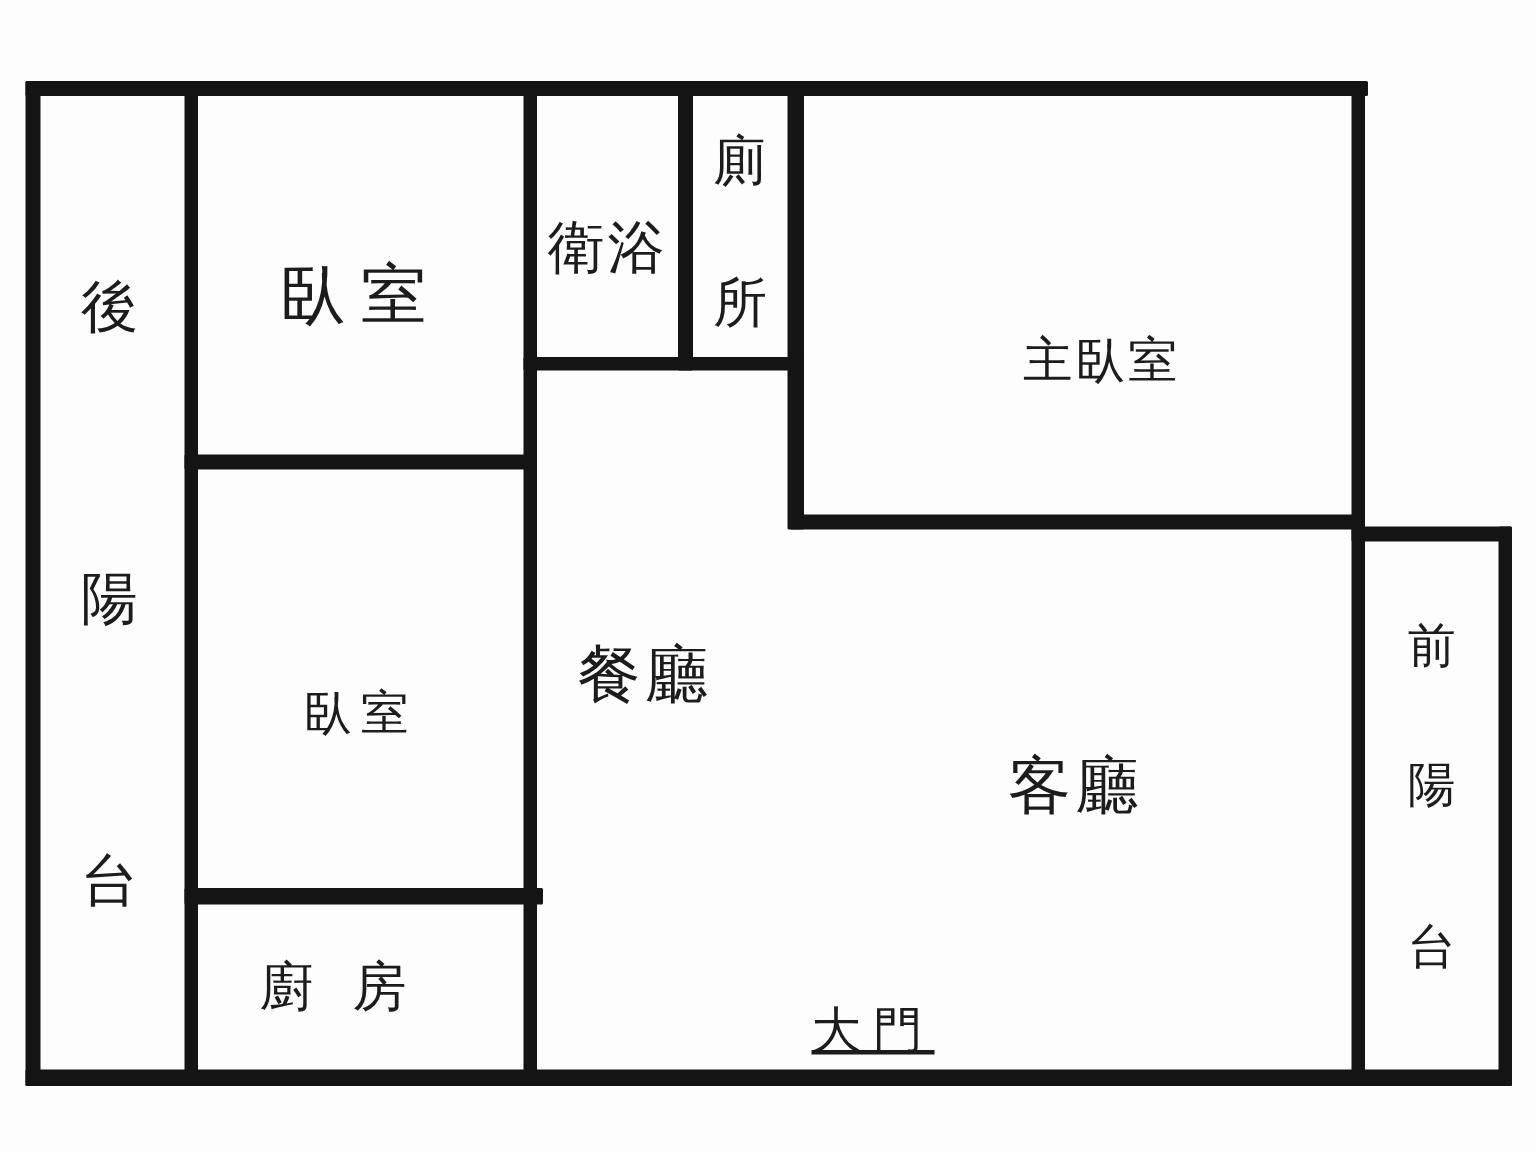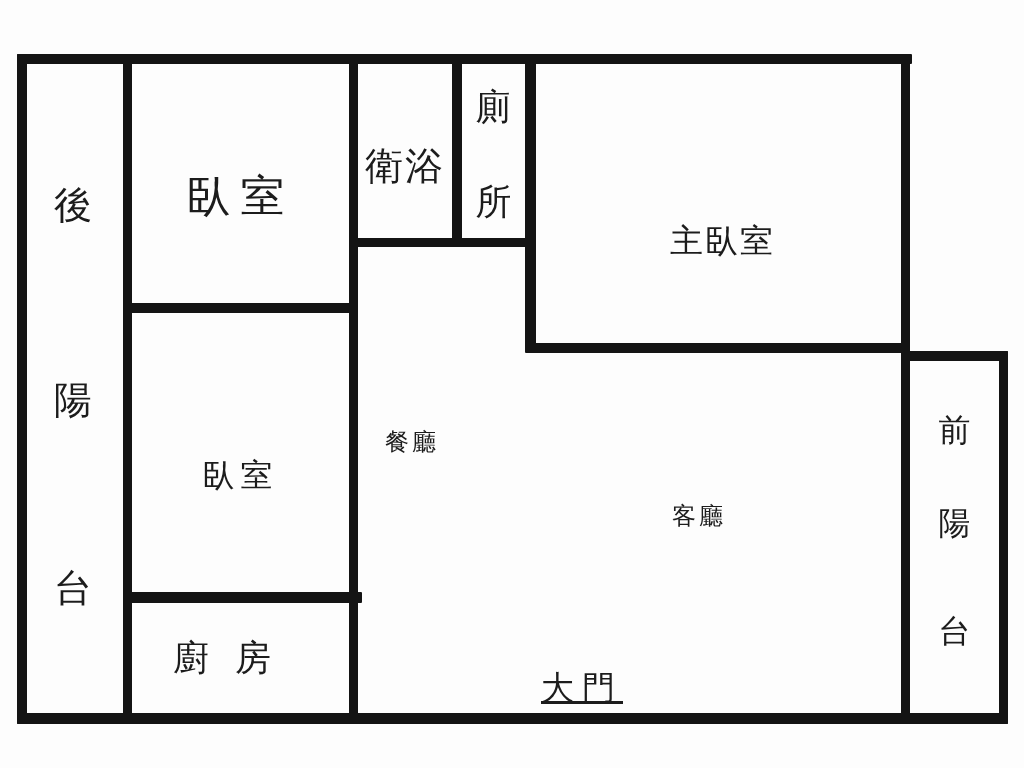--- a/index.html
+++ b/index.html
@@ -46,21 +46,21 @@
   .free-label{
     position:absolute;
     line-height:1;
     white-space:nowrap;
     color:var(--text);
   }
   
   .fs44{font-size:44px;letter-spacing:10px;}
   .fs38{font-size:38px;letter-spacing:4px;}
   .fs36{font-size:36px;}
-  .fs34{font-size:24px;letter-spacing:3px;}
+  .fs34{font-size:42px;letter-spacing:3px;}
   .fs33{font-size:33px;letter-spacing:2px;}
   .fs32{font-size:32px;letter-spacing:6px;}
   .kitchen-gap{letter-spacing:26px;}
   .door-gap{letter-spacing:8px;}
 </style>
 </head>
 <body>
 
 <div class="plan">
 
@@ -100,21 +100,21 @@
 
   <div class="room" style="left:358px; top:64px; width:94px; height:174px;text-align:right;">
     <span class="room-label fs38" style="margin-top:30px; letter-spacing:2px;">衛浴</span>
   </div>
 
   <div class="room" style="left:462px; top:64px; width:63px; height:174px;">
     <span class="vchar fs36" style="top:25px;">廁</span>
     <span class="vchar fs36" style="top:120px;">所</span>
   </div>
 
-  <div class="room" style="left:540px; top:64px; width:365px; height:355px;border-radius:31px;">
+  <div class="room" style="left:552px; top:64px; width:365px; height:355px;border-radius:31px;">
     <span class="room-label fs33" style="margin-top:0px;">主臥室</span>
   </div>
 
   <div class="room" style="left:910px; top:361px; width:89px; height:352px;">
     <span class="vchar fs32" style="top:53px; letter-spacing:0;">前</span>
     <span class="vchar fs32" style="top:146px; letter-spacing:0;">陽</span>
     <span class="vchar fs32" style="top:254px; letter-spacing:0;">台</span>
   </div>
 
   <span class="free-label fs34" style="left:385px; top:430px;">餐廳</span>

